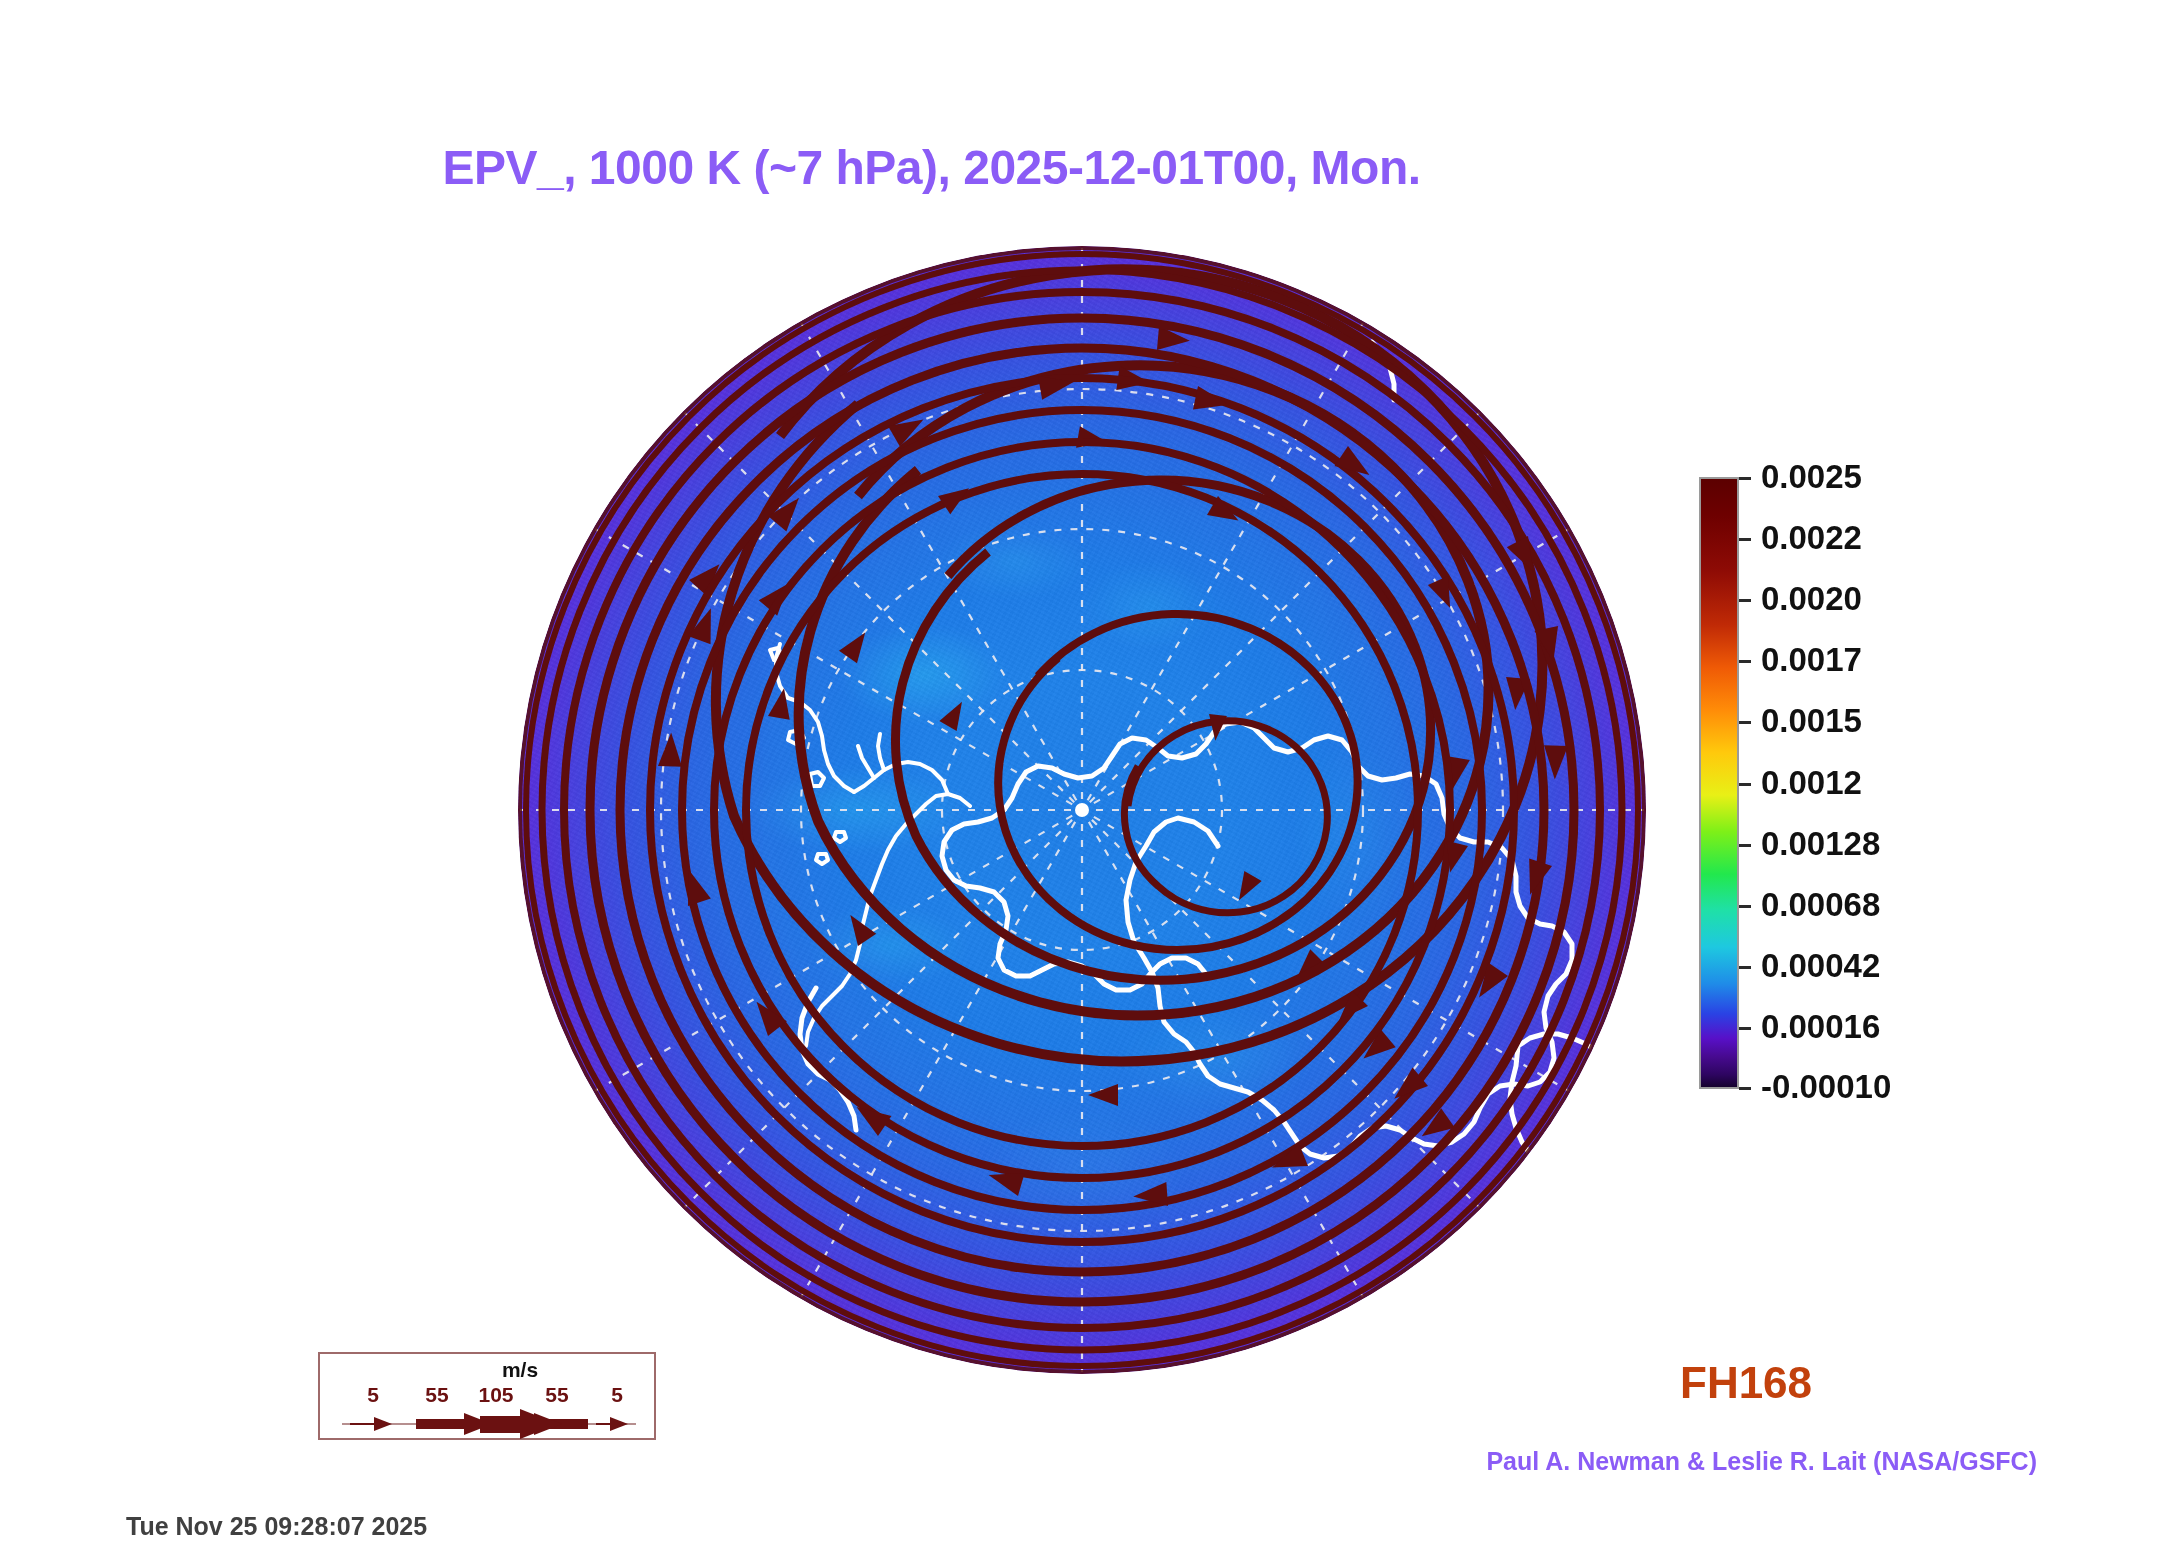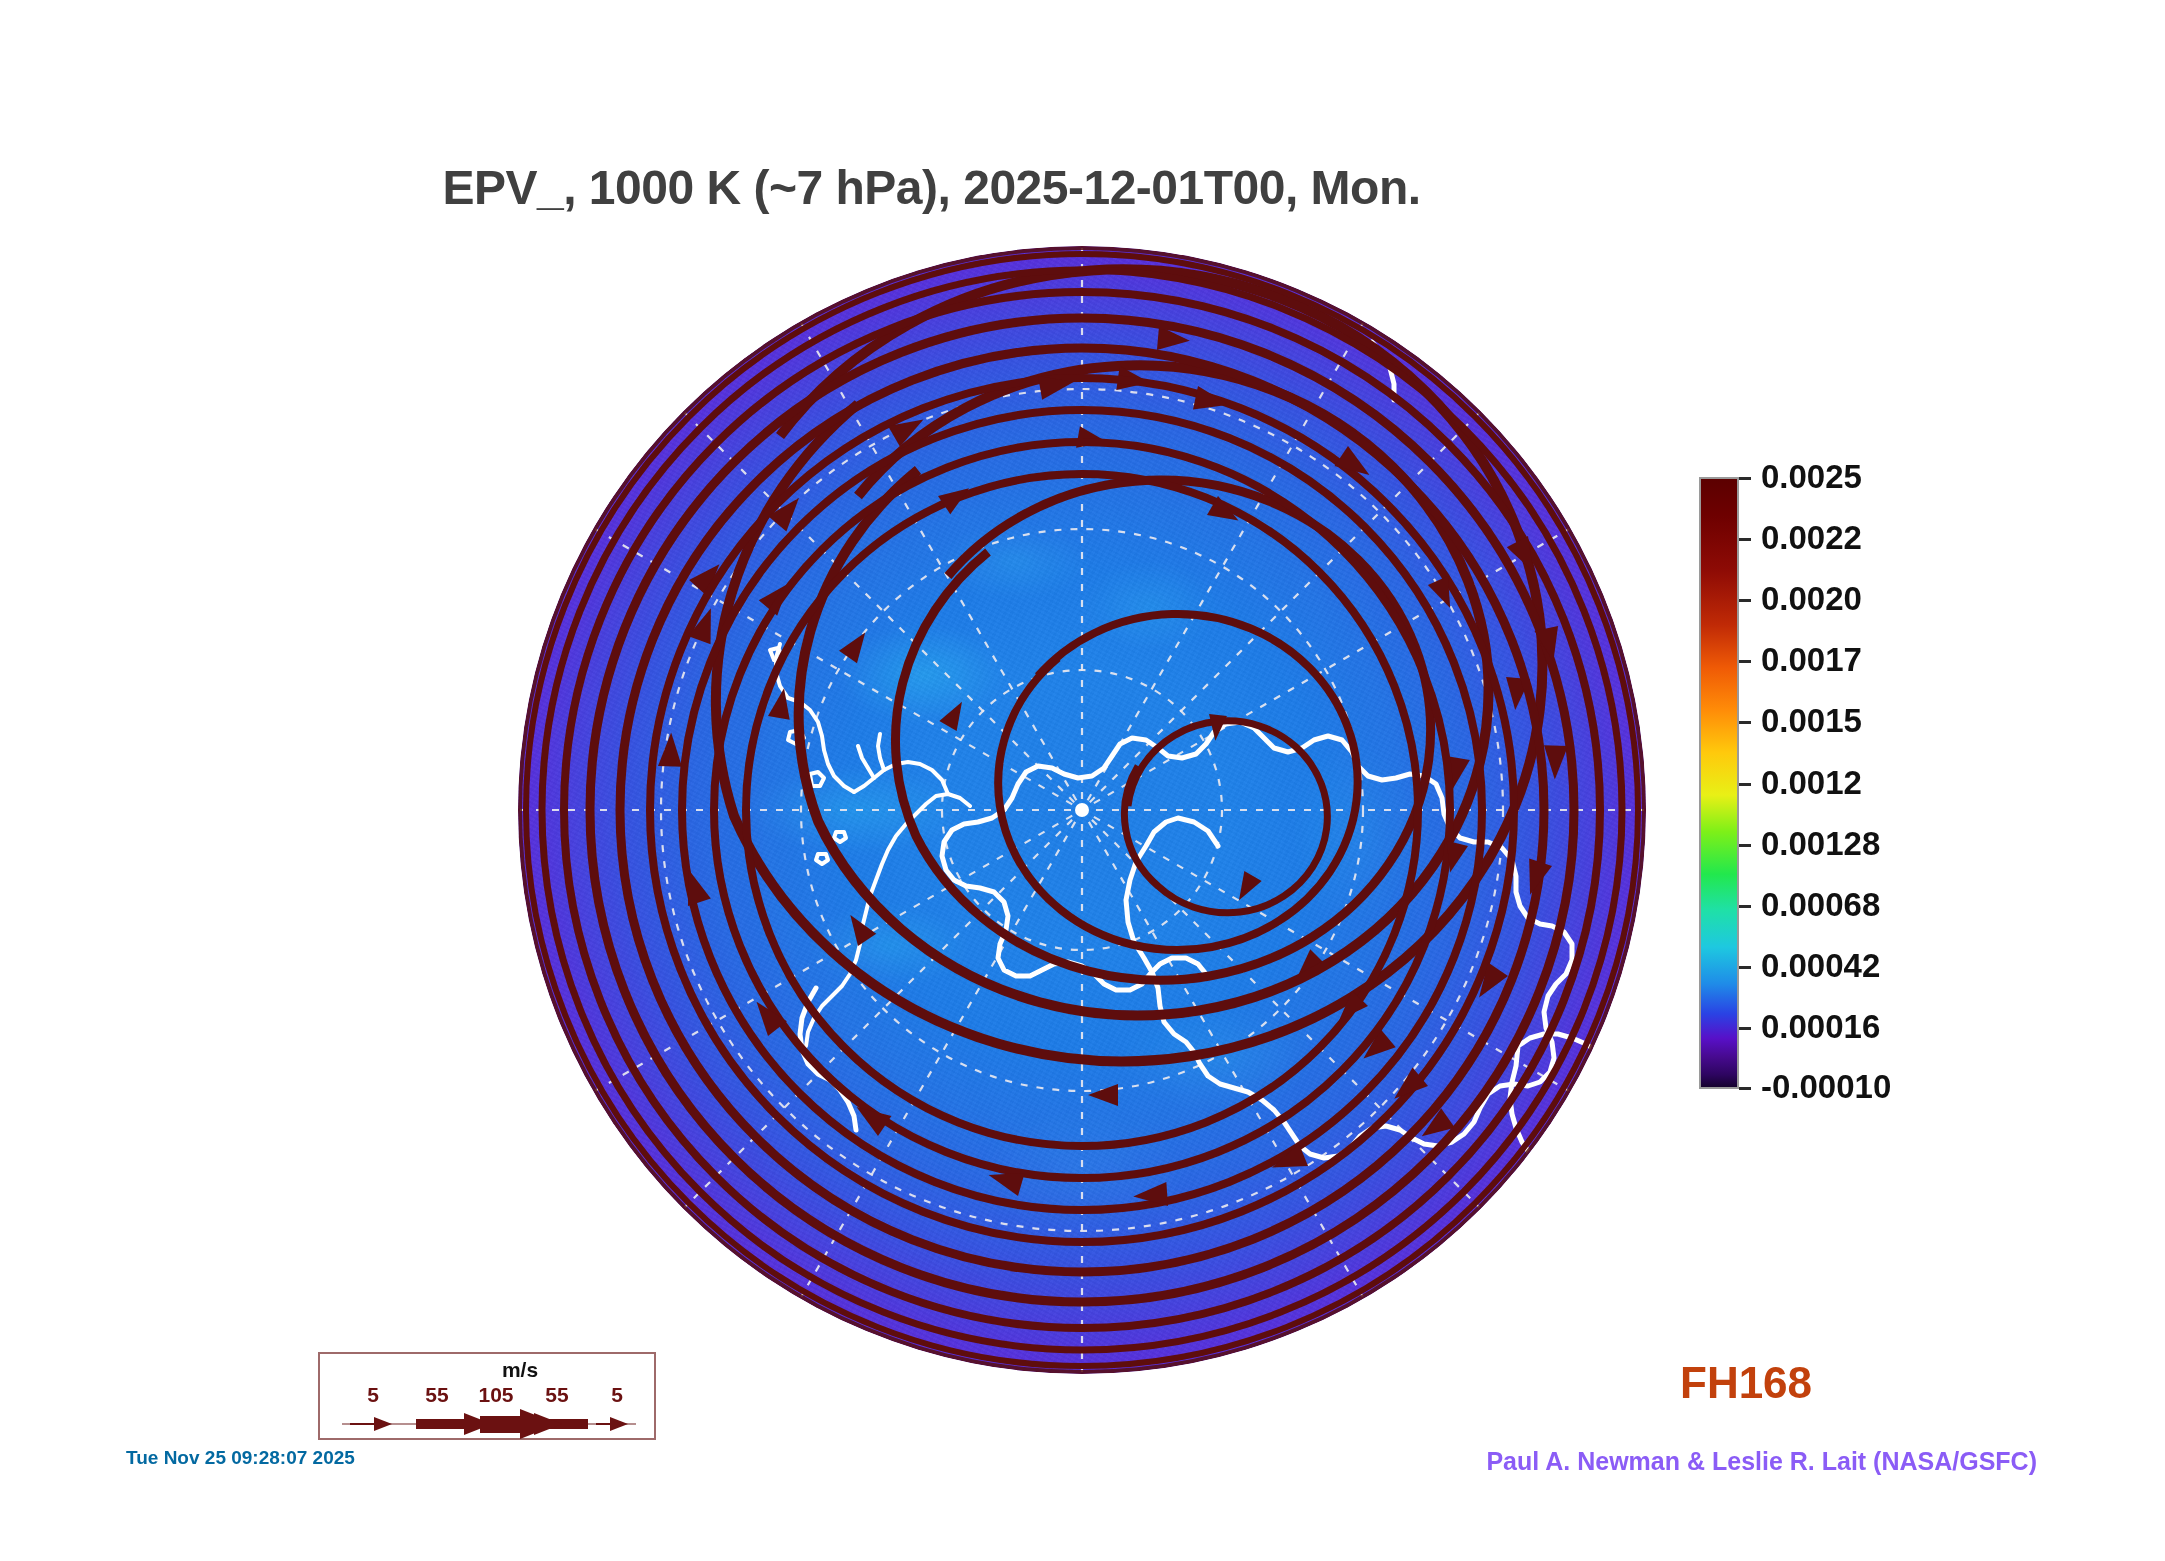--- a/index.html
+++ b/index.html
@@ -21,23 +21,22 @@
   #plot-title {
     position: absolute;
     left: 0;
     top: 140px;
     width: 1863px;
     text-align: center;
     font-family: "Liberation Sans", sans-serif;
     font-weight: bold;
     font-size: 48px;
     letter-spacing: -0.5px;
-    color: #404040;
+    color: #8b5cf6;
     white-space: nowrap;
-    margin-top: 20px;
   }
 
   
   #map-panel {
     position: absolute;
     left: 518px;
     top: 246px;
     width: 1128px;
     height: 1128px;
   }
@@ -248,25 +247,25 @@
     top: 1358px;
     font-family: "Liberation Sans", sans-serif;
     font-weight: bold;
     font-size: 44px;
     color: #c2410c;
     white-space: nowrap;
   }
   #render-timestamp {
     position: absolute;
     left: 126px;
-    top: 1447px;
-    font-family: "Liberation Sans", sans-serif;
-    font-weight: bold;
-    font-size: 19px;
-    color: #0369a1;
+    top: 1512px;
+    font-family: "Liberation Sans", sans-serif;
+    font-weight: bold;
+    font-size: 25px;
+    color: #404040;
     white-space: nowrap;
   }
   #attribution {
     position: absolute;
     right: 128px;
     top: 1447px;
     font-family: "Liberation Sans", sans-serif;
     font-weight: bold;
     font-size: 25px;
     color: #8b5cf6;

